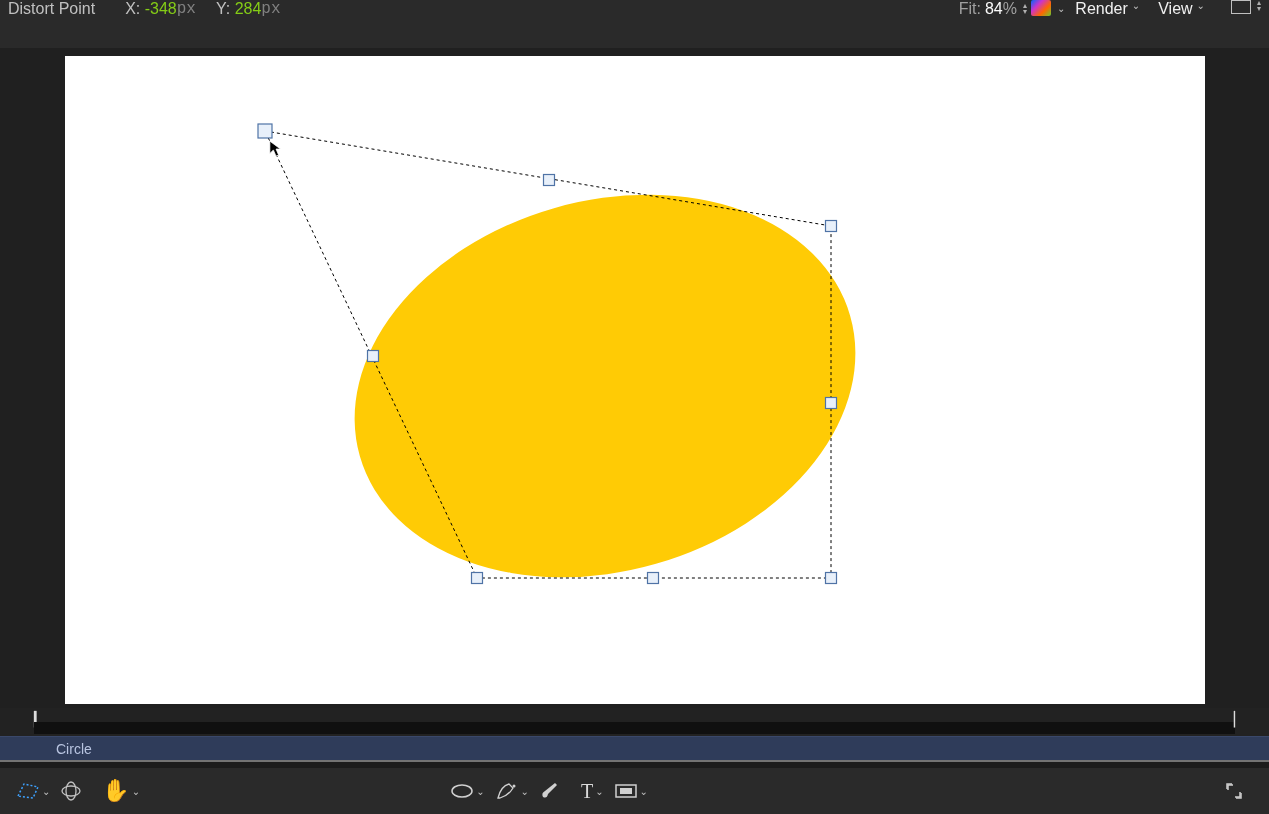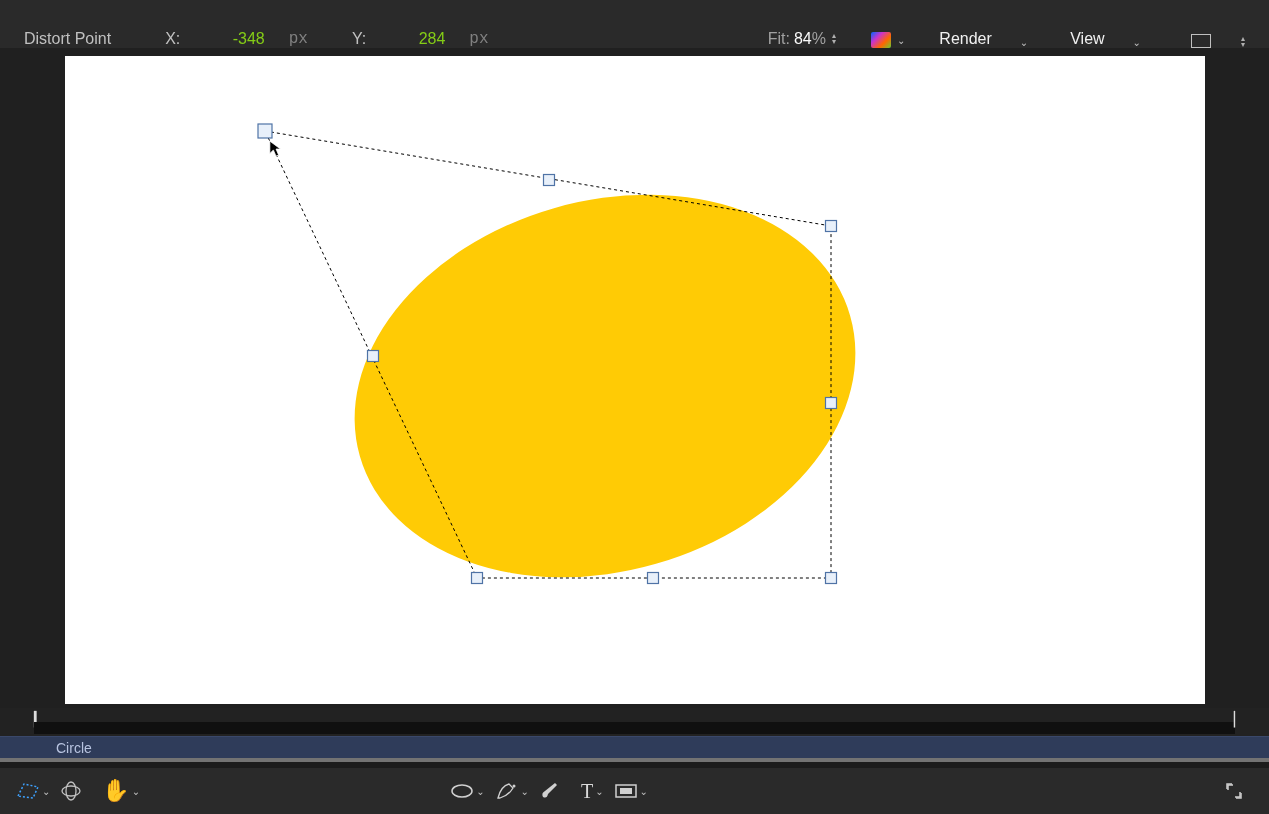--- a/index.html
+++ b/index.html
@@ -14,25 +14,24 @@
       width: 1269px;
       height: 814px;
       overflow: hidden;
       color: #ddd;
     }
     
     .top-toolbar {
       height: 48px;
       background: #2a2a2a;
       display: flex;
-      align-items: flex-end;
-      padding: 0 24px;
+      align-items: flex-start;
+      padding: 0 8px;
       font-size: 16px;
       color: #c0c0c0;
-      gap: 24px;
     }
     .tool-name {
       margin-right: 30px;
     }
     .coord-label {
       color: #c0c0c0;
     }
     .coord-value {
       color: #84cc16;
     }
@@ -40,21 +39,21 @@
       color: #808080;
       margin-right: 20px;
       font-family: Liberation Mono, monospace;
     }
     .toolbar-spacer {
       flex: 1;
     }
     .fit-block {
       display: flex;
       align-items: center;
-      margin-right: 11px;
+      margin-right: 4px;
     }
     .fit-label {
       color: #a0a0a0;
       margin-right: 4px;
     }
     .pct {
       color: #fafafa;
     }
     .pct-sign {
       color: #a0a0a0;
@@ -151,21 +150,21 @@
       right: 34px;
       top: 14px;
       height: 12px;
       background: #101010;
     }
     
     .track-row {
       height: 26px;
       background: #2f3c5a;
       border-top: 1px solid #3a486a;
-      border-bottom: 4px solid #737373;
+      border-bottom: 2px solid #737373;
       display: flex;
       align-items: center;
       padding-left: 56px;
     }
     .track-label {
       color: #b8c4e0;
       font-size: 14px;
     }
     .spacer-row {
       height: 6px;

